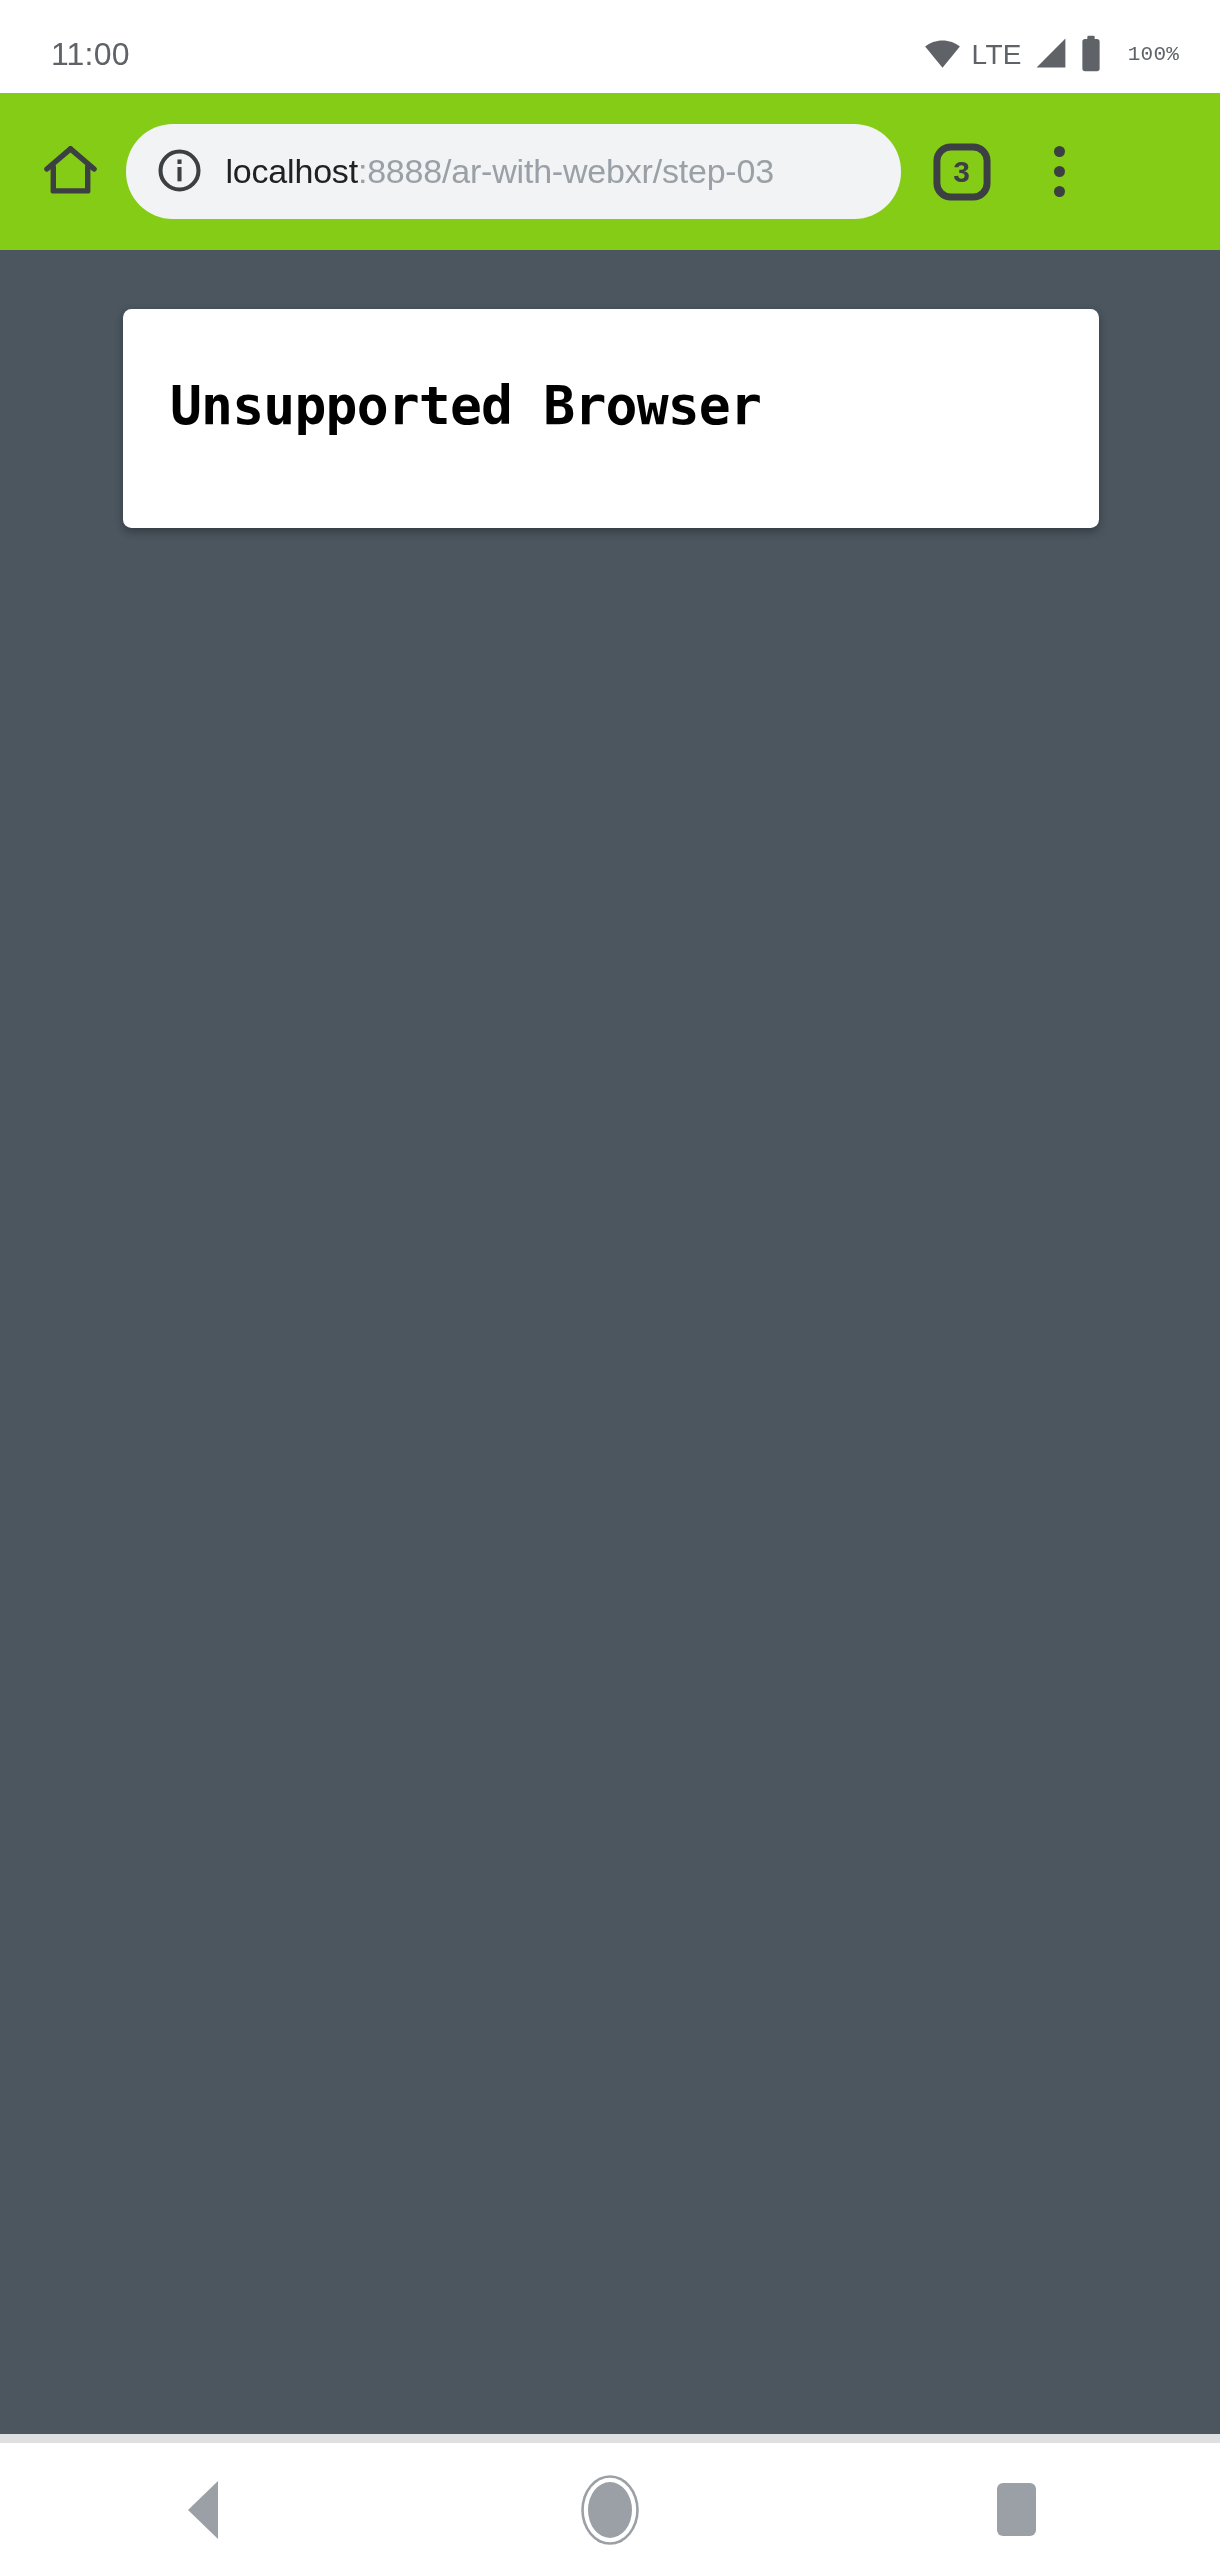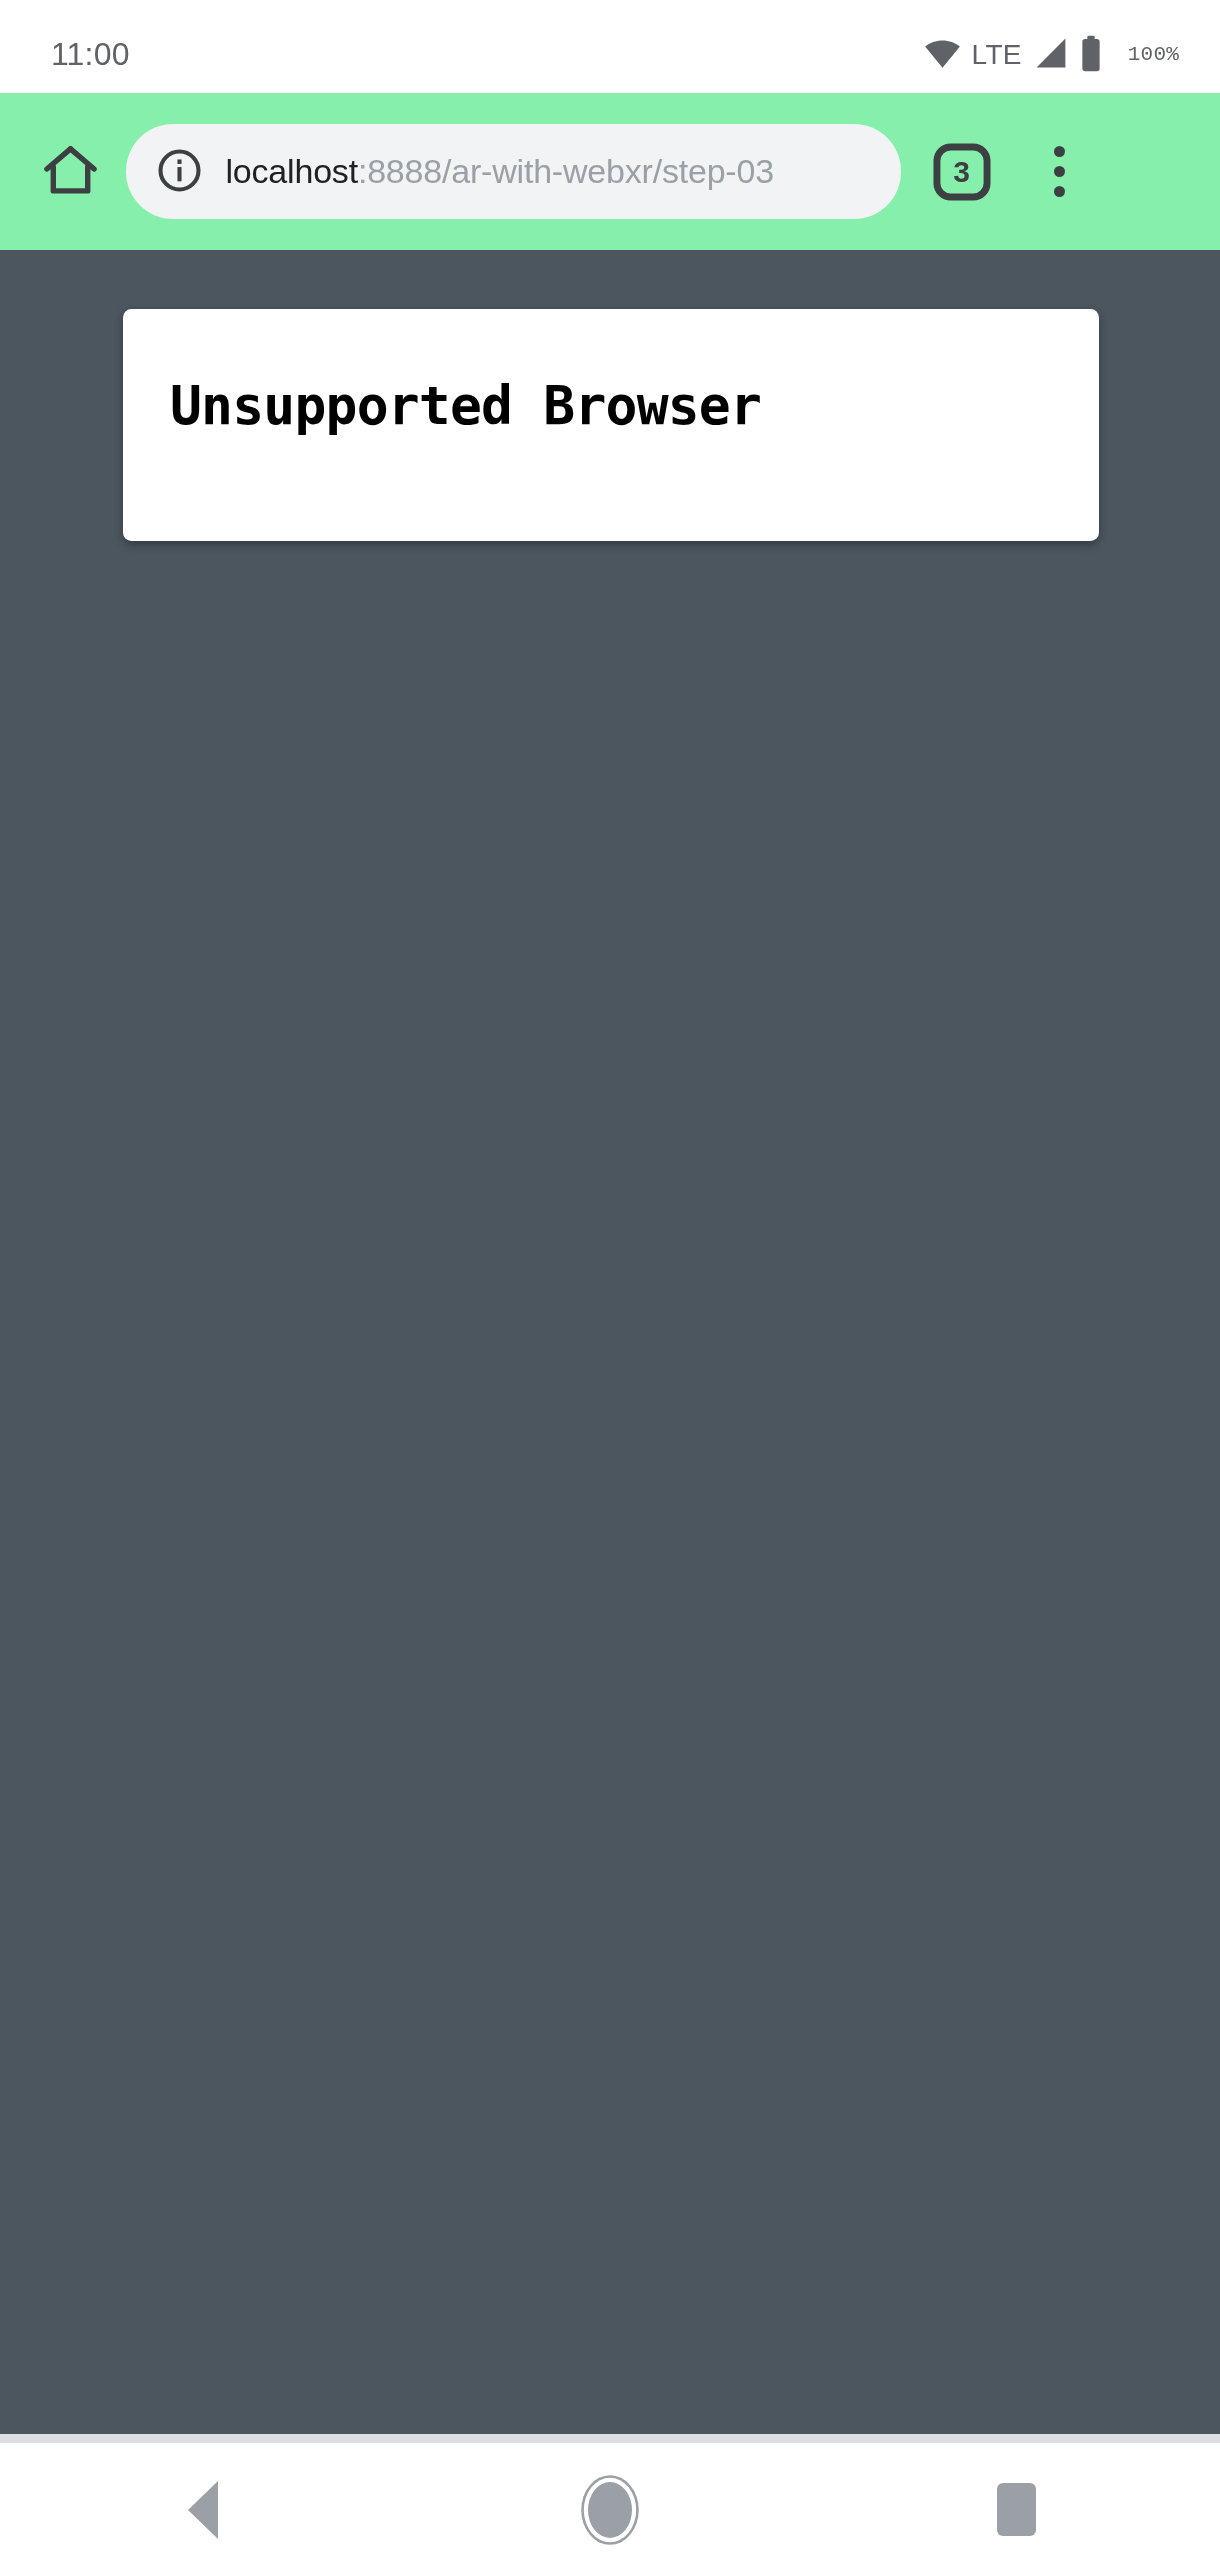--- a/index.html
+++ b/index.html
@@ -43,21 +43,21 @@
     font-size:21px; color:#5f6368;
     letter-spacing:0.2px;
     margin-left:15px;
     font-family:Liberation Mono, monospace;
   }
 
   
   #browser-toolbar {
     position:absolute; left:0; top:93px;
     width:1220px; height:157px;
-    background:#86efac;
+    background:#84cc16;
     display:flex; align-items:center;
   }
   #home-button {
     width:93px; height:93px;
     margin-left:24px;
     display:flex; align-items:center; justify-content:center;
     flex:0 0 auto;
   }
   #omnibox {
     flex:1 1 auto;
@@ -115,21 +115,21 @@
     background:#4b565f;
     overflow:hidden;
   }
   #unsupported-card {
     position:absolute;
     left:123px; top:59px;
     width:976px;
     background:#ffffff;
     border-radius:8.5px;
     box-shadow:0 3.4px 8.5px rgba(0,0,0,0.30);
-    padding:51px 47px 51px 47px;
+    padding:51px 47px 38px 47px;
   }
   #card-title {
     font-family:"DejaVu Sans Mono", monospace;
     font-weight:bold;
     font-size:53px;
     color:#000000;
     letter-spacing:-0.8px;
     margin-top:15.3px;
     margin-bottom:54px;
     white-space:nowrap;

